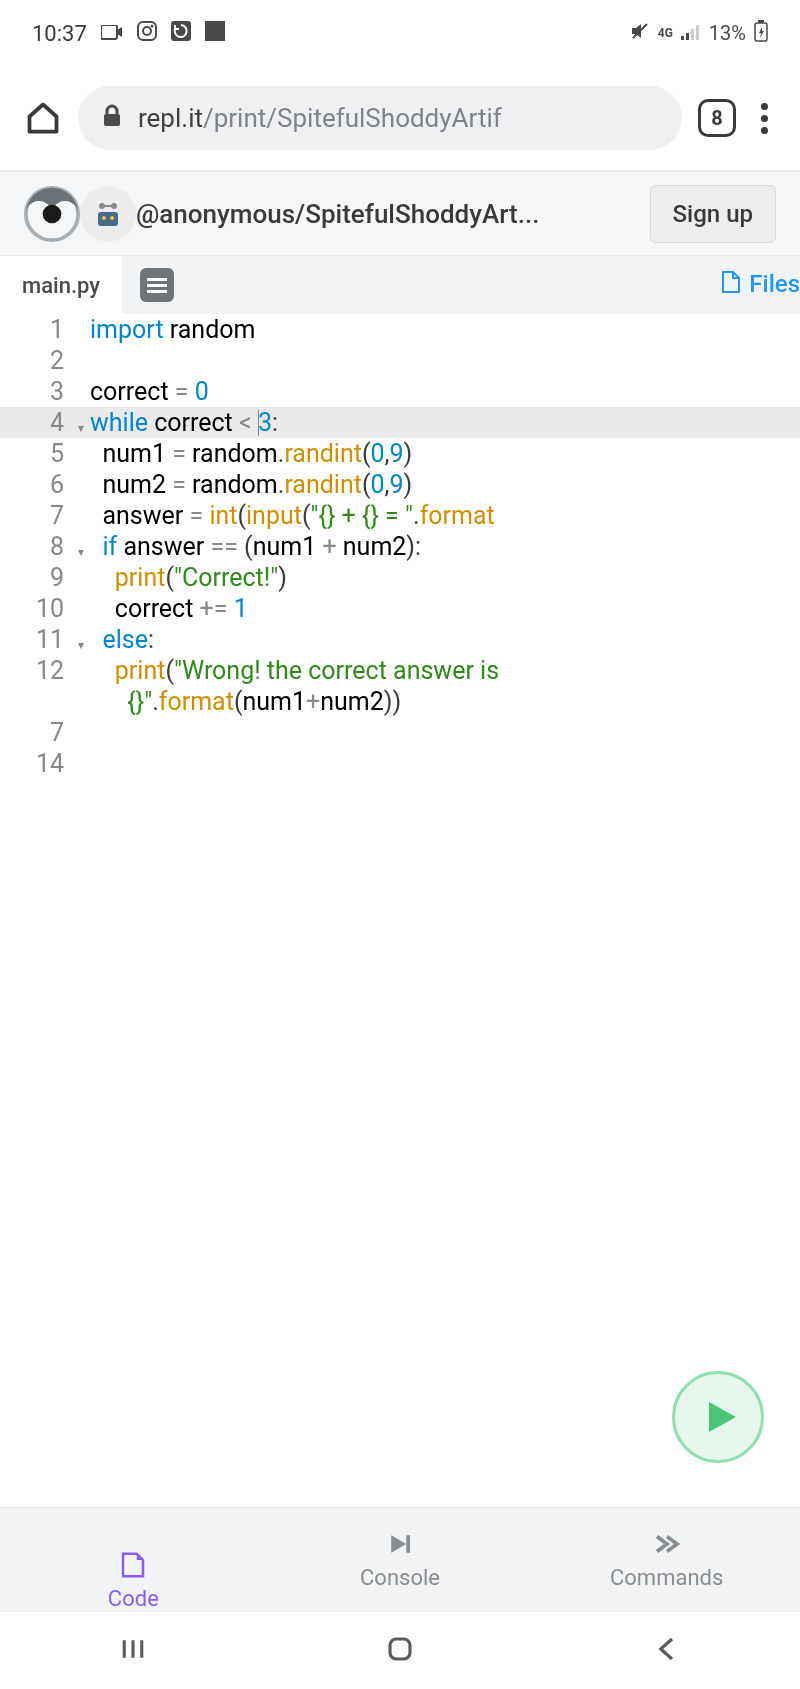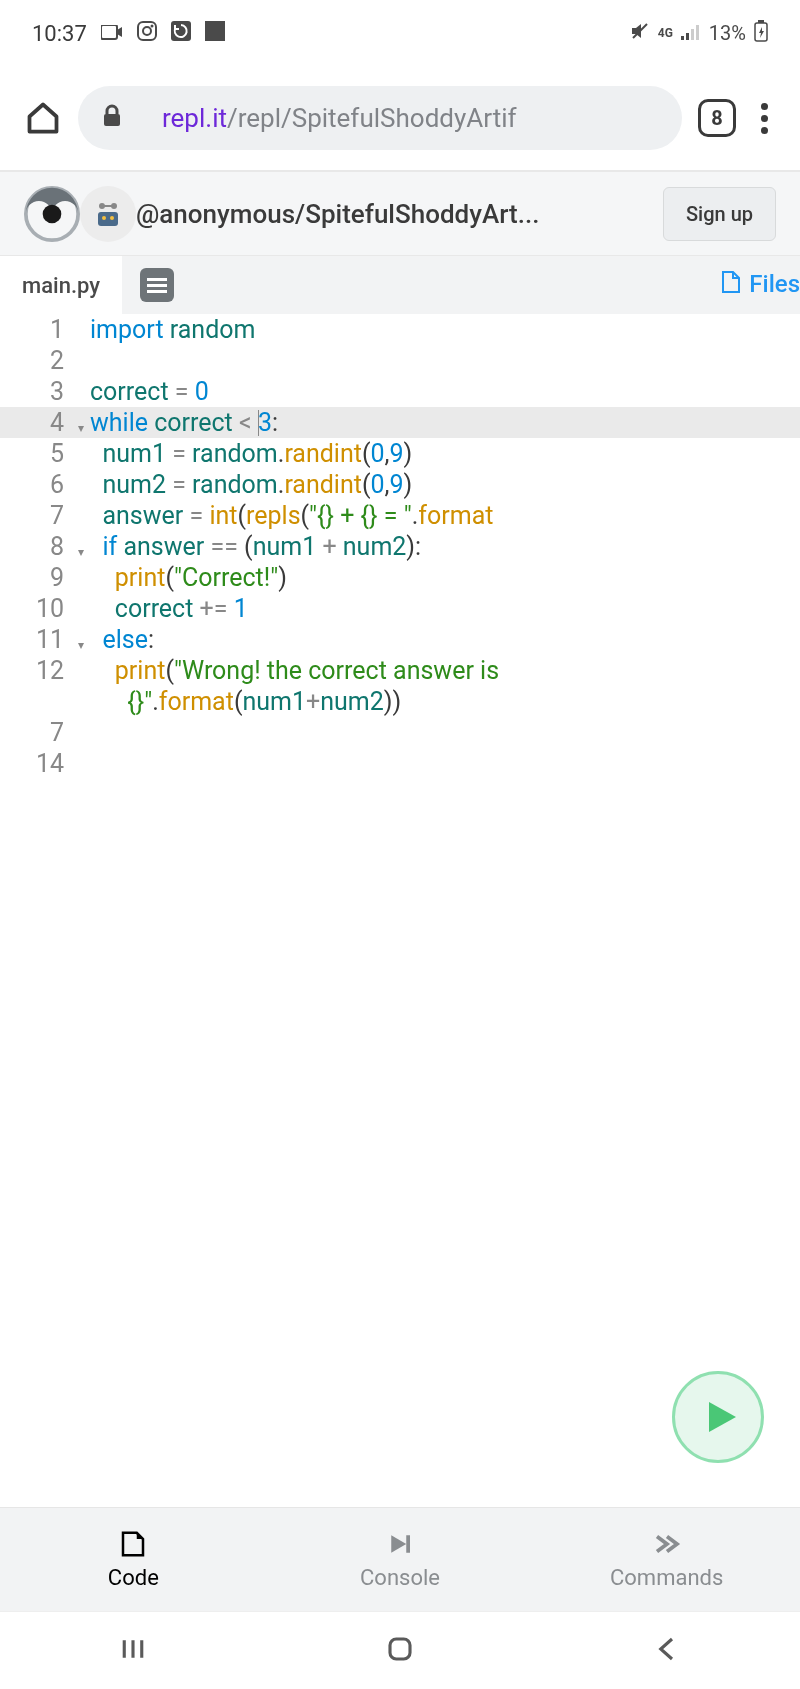--- a/index.html
+++ b/index.html
@@ -65,22 +65,21 @@
   padding: 0 24px;
   gap: 16px;
   overflow: hidden;
   white-space: nowrap;
 }
 .url-text {
   font-size: 26px;
   color: #808388;
 }
 .url-domain {
-  color: #6d28d9;
-  margin-left: 24px;
+  color: #404040;
 }
 .tab-count {
   width: 38px;
   height: 38px;
   border: 3px solid #3a3a3a;
   border-radius: 10px;
   display: flex;
   align-items: center;
   justify-content: center;
   font-size: 20px;
@@ -129,21 +128,21 @@
   flex: 1;
   overflow: hidden;
   text-overflow: ellipsis;
   white-space: nowrap;
 }
 .signup-btn {
   background: #eceef0;
   border: 1px solid #d8dadb;
   border-radius: 6px;
   padding: 14px 22px;
-  font-size: 20px;
+  font-size: 24px;
   color: #3a3a3a;
   font-weight: 500;
 }
 .file-bar {
   height: 58px;
   background: #f2f3f4;
   display: flex;
   align-items: center;
 }
 .file-tab {
@@ -211,21 +210,21 @@
 .code-line.highlighted {
   background: #eaeaea;
 }
 .code-content {
   white-space: pre;
 }
 .kw { color: #0086d2; }
 .fn { color: #cf8f00; }
 .str { color: #2e8b1a; }
 .num { color: #0086d2; }
-.var { color: #0f766e; }
+.var { color: #000000; }
 .op { color: #888; }
 .par { color: #3a3a3a; }
 .run-btn {
   position: absolute;
   right: 36px;
   bottom: 44px;
   width: 92px;
   height: 92px;
   border-radius: 50%;
   background: #e6f7ed;
@@ -250,21 +249,22 @@
   flex: 1;
   display: flex;
   flex-direction: column;
   align-items: center;
   justify-content: center;
   gap: 6px;
   font-size: 22px;
   color: #8a8d90;
 }
 .bottom-tab.active {
-  color: #000000;
+  color: #8b5cf6;
+  justify-content: flex-end;
 }
 .bottom-tab svg {
   width: 30px;
   height: 30px;
 }
 .nav-bar {
   height: 78px;
   background: #fff;
   display: flex;
   align-items: center;
@@ -354,21 +354,21 @@
         <path d="M3 11 L12 3 L21 11 L21 21 L3 21 Z" fill="none" stroke="#3a3a3a" stroke-width="2.5" stroke-linejoin="round"></path>
       </svg>
   </div>
   <div class="url-pill">
     <span>
       <svg width="20" height="24" viewBox="0 0 20 24">
           <rect x="2" y="10" width="16" height="12" rx="2" fill="#4a4a4a"></rect>
           <path d="M5 10 L5 7 A5 5 0 0 1 15 7 L15 10" fill="none" stroke="#4a4a4a" stroke-width="3"></path>
         </svg>
     </span>
-    <span class="url-text"><span class="url-domain">repl.it</span><span>/repl/SpitefulShoddyArtif</span></span>
+    <span class="url-text"><span class="url-domain">repl.it</span><span>/print/SpitefulShoddyArtif</span></span>
   </div>
   <div class="tab-count">
     <span>8</span>
   </div>
   <div class="more-dots">
     <span></span>
       <span></span>
       <span></span>
   </div>
 </div>
@@ -437,21 +437,21 @@
     <div class="code-line">
       <div class="gutter">5</div>
       <div class="code-content">  <span class="var">num1</span> <span class="op">=</span> <span class="var">random</span><span class="par">.</span><span class="fn">randint</span><span class="par">(</span><span class="num">0</span><span class="par">,</span><span class="num">9</span><span class="par">)</span></div>
     </div>
     <div class="code-line">
       <div class="gutter">6</div>
       <div class="code-content">  <span class="var">num2</span> <span class="op">=</span> <span class="var">random</span><span class="par">.</span><span class="fn">randint</span><span class="par">(</span><span class="num">0</span><span class="par">,</span><span class="num">9</span><span class="par">)</span></div>
     </div>
     <div class="code-line">
       <div class="gutter">7</div>
-      <div class="code-content">  <span class="var">answer</span> <span class="op">=</span> <span class="fn">int</span><span class="par">(</span><span class="fn">repls</span><span class="par">(</span><span class="str">"{} + {} = "</span><span class="par">.</span><span class="fn">format</span></div>
+      <div class="code-content">  <span class="var">answer</span> <span class="op">=</span> <span class="fn">int</span><span class="par">(</span><span class="fn">input</span><span class="par">(</span><span class="str">"{} + {} = "</span><span class="par">.</span><span class="fn">format</span></div>
     </div>
     <div class="code-line">
       <div class="gutter fold-marker">8</div>
       <div class="code-content">  <span class="kw">if</span> <span class="var">answer</span> <span class="op">==</span> <span class="par">(</span><span class="var">num1</span> <span class="op">+</span> <span class="var">num2</span><span class="par">):</span></div>
     </div>
     <div class="code-line">
       <div class="gutter">9</div>
       <div class="code-content">    <span class="fn">print</span><span class="par">(</span><span class="str">"Correct!"</span><span class="par">)</span></div>
     </div>
     <div class="code-line">

